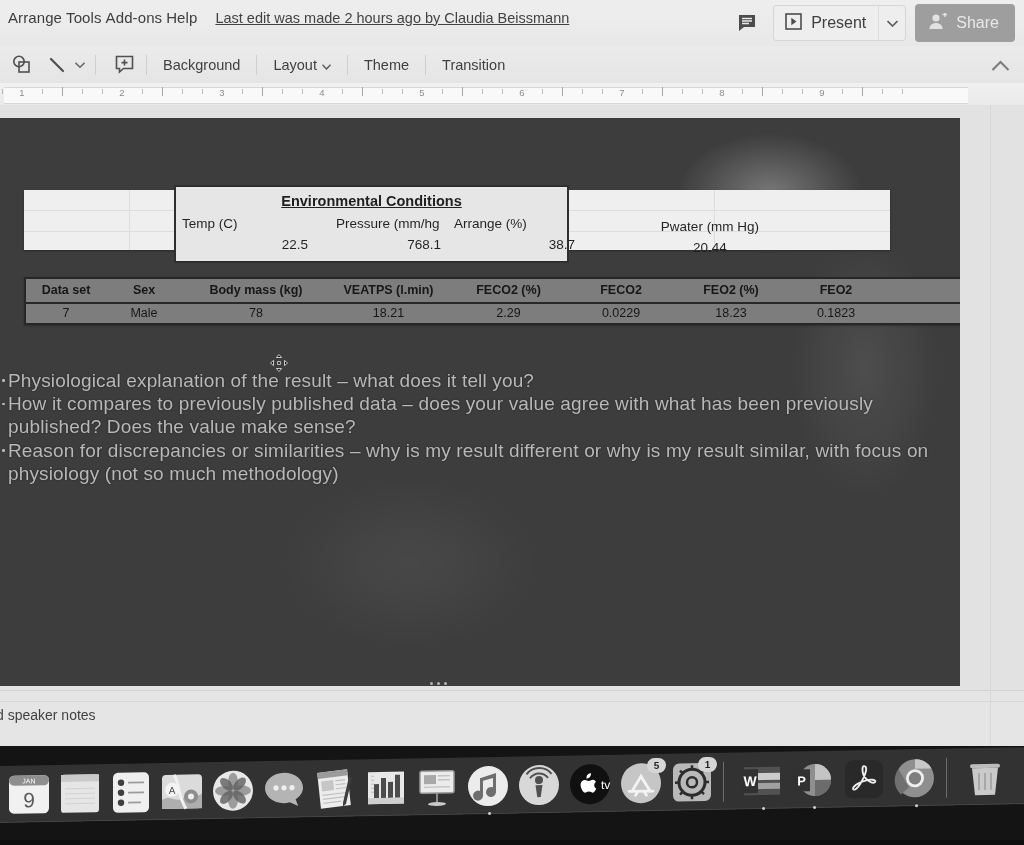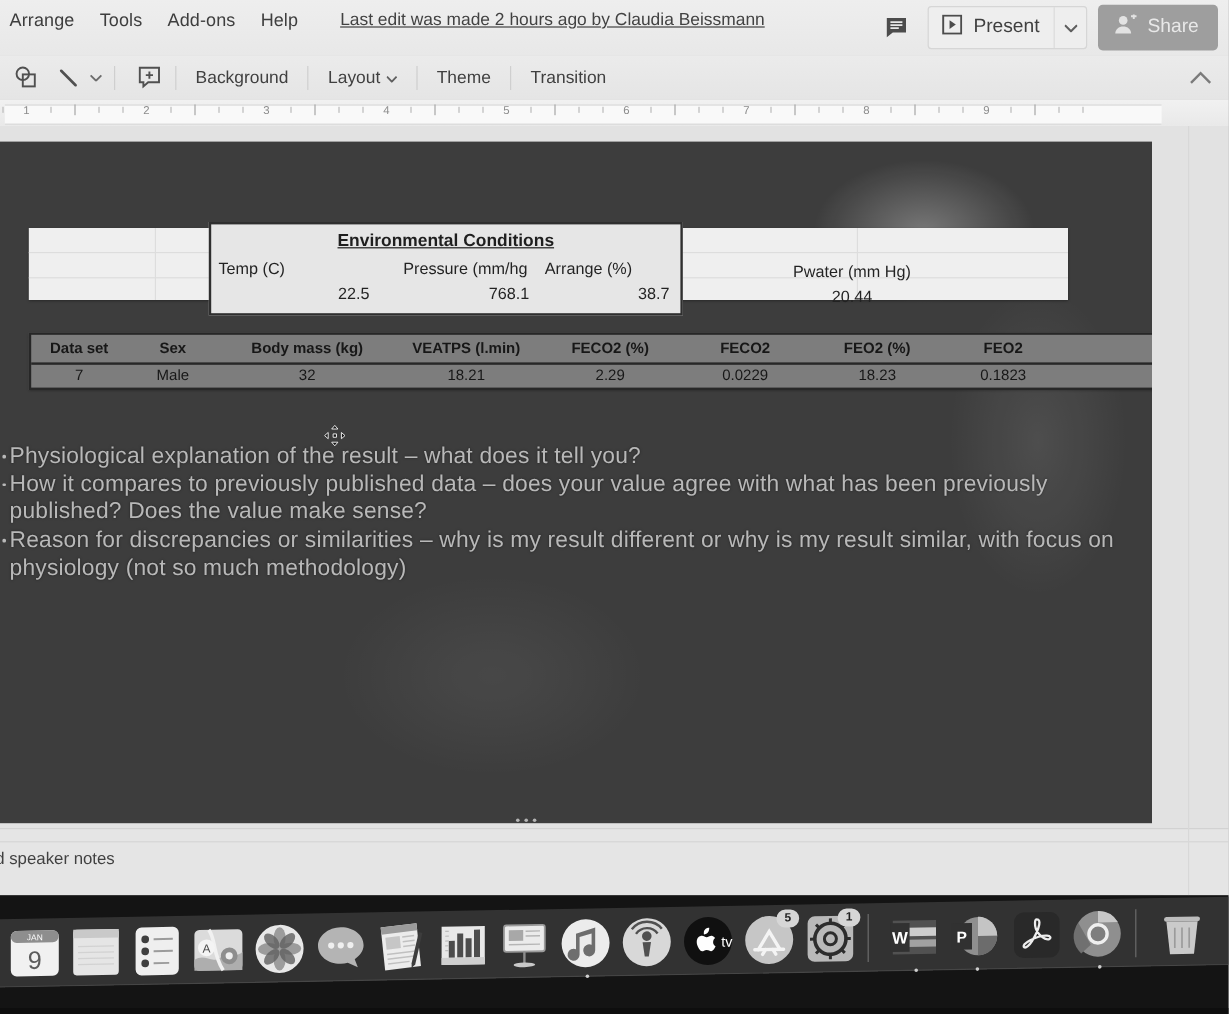--- a/index.html
+++ b/index.html
@@ -8,21 +8,21 @@
     font-family:"Liberation Sans", sans-serif;
     background:#c9c9c9;
     position:relative;
   }
   
   #shot{position:absolute;inset:0;width:1024px;height:845px;overflow:hidden;
         filter:grayscale(1) contrast(0.97) brightness(1.01);}
   
   .menubar{position:absolute;left:0;top:0;width:1024px;height:46px;
            background:linear-gradient(180deg,#efefef 0%,#e9e9e9 100%);}
-  .menuitems{position:absolute;left:8px;top:9px;display:flex;align-items:flex-start;gap:21px;}
+  .menuitems{position:absolute;left:8px;top:9px;display:flex;align-items:center;gap:4px;}
   .menuitem{font-size:15px;color:#3b3b3b;letter-spacing:.1px;white-space:nowrap;}
   .lastedit{font-size:14.5px;color:#3f3f3f;text-decoration:underline;margin-left:14px;white-space:nowrap;}
   .mb-right{position:absolute;right:0;top:0;height:46px;display:flex;align-items:center;gap:0;}
   .notes-ico{width:28px;height:28px;margin-right:12px;display:flex;align-items:center;justify-content:center;}
   .present-grp{display:flex;align-items:center;height:34px;background:#efefef;
                border:1px solid #d6d6d6;border-radius:3px;margin-right:9px;}
   .present-btn{display:flex;align-items:center;gap:9px;padding:0 12px 0 11px;height:34px;}
   .present-btn .lbl{font-size:16px;color:#3c3c3c;font-weight:400;}
   .present-caret{width:26px;height:34px;border-left:1px solid #dcdcdc;display:flex;align-items:center;justify-content:center;}
   .share-btn{display:flex;align-items:center;gap:8px;height:38px;padding:0 16px 0 13px;
@@ -267,35 +267,35 @@
         <div class="gl" style="left:105px;top:0;width:1px;height:60px;"></div>
         <div class="gl" style="left:690px;top:0;width:1px;height:60px;"></div>
 
         <div class="envbox">
           <div class="env-title">Environmental Conditions</div>
           <div class="env-lbl" style="left:6px;">Temp (C)</div>
           <div class="env-lbl" style="left:160px;">Pressure (mm/hg</div>
           <div class="env-lbl" style="left:278px;">Arrange (%)</div>
           <div class="env-val" style="left:0;width:132px;text-align:right;">22.5</div>
           <div class="env-val" style="left:140px;width:125px;text-align:right;">768.1</div>
-          <div class="env-val" style="left:270px;width:112px;text-align:right;">38.7</div>
+          <div class="env-val" style="left:287px;width:112px;text-align:right;">38.7</div>
         </div>
       </div>
       <div class="pw-lbl">Pwater (mm Hg)</div>
       <div class="pw-val">20.44</div>
 
       <div class="dtable">
         <div class="midline"></div>
         <div id="dt-cells">
             <div class="dcell dhead" style="left: 2px; width: 76px;">Data set</div>
             <div class="dcell dval" style="left: 2px; width: 76px;">7</div>
             <div class="dcell dhead" style="left: 78px; width: 80px;">Sex</div>
             <div class="dcell dval" style="left: 78px; width: 80px;">Male</div>
             <div class="dcell dhead" style="left: 160px; width: 140px;">Body mass (kg)</div>
-            <div class="dcell dval" style="left: 160px; width: 140px;">32</div>
+            <div class="dcell dval" style="left: 160px; width: 140px;">78</div>
             <div class="dcell dhead" style="left: 300px; width: 125px;">VEATPS (l.min)</div>
             <div class="dcell dval" style="left: 300px; width: 125px;">18.21</div>
             <div class="dcell dhead" style="left: 425px; width: 115px;">FECO2 (%)</div>
             <div class="dcell dval" style="left: 425px; width: 115px;">2.29</div>
             <div class="dcell dhead" style="left: 540px; width: 110px;">FECO2</div>
             <div class="dcell dval" style="left: 540px; width: 110px;">0.0229</div>
             <div class="dcell dhead" style="left: 650px; width: 110px;">FEO2 (%)</div>
             <div class="dcell dval" style="left: 650px; width: 110px;">18.23</div>
             <div class="dcell dhead" style="left: 760px; width: 100px;">FEO2</div>
             <div class="dcell dval" style="left: 760px; width: 100px;">0.1823</div>

